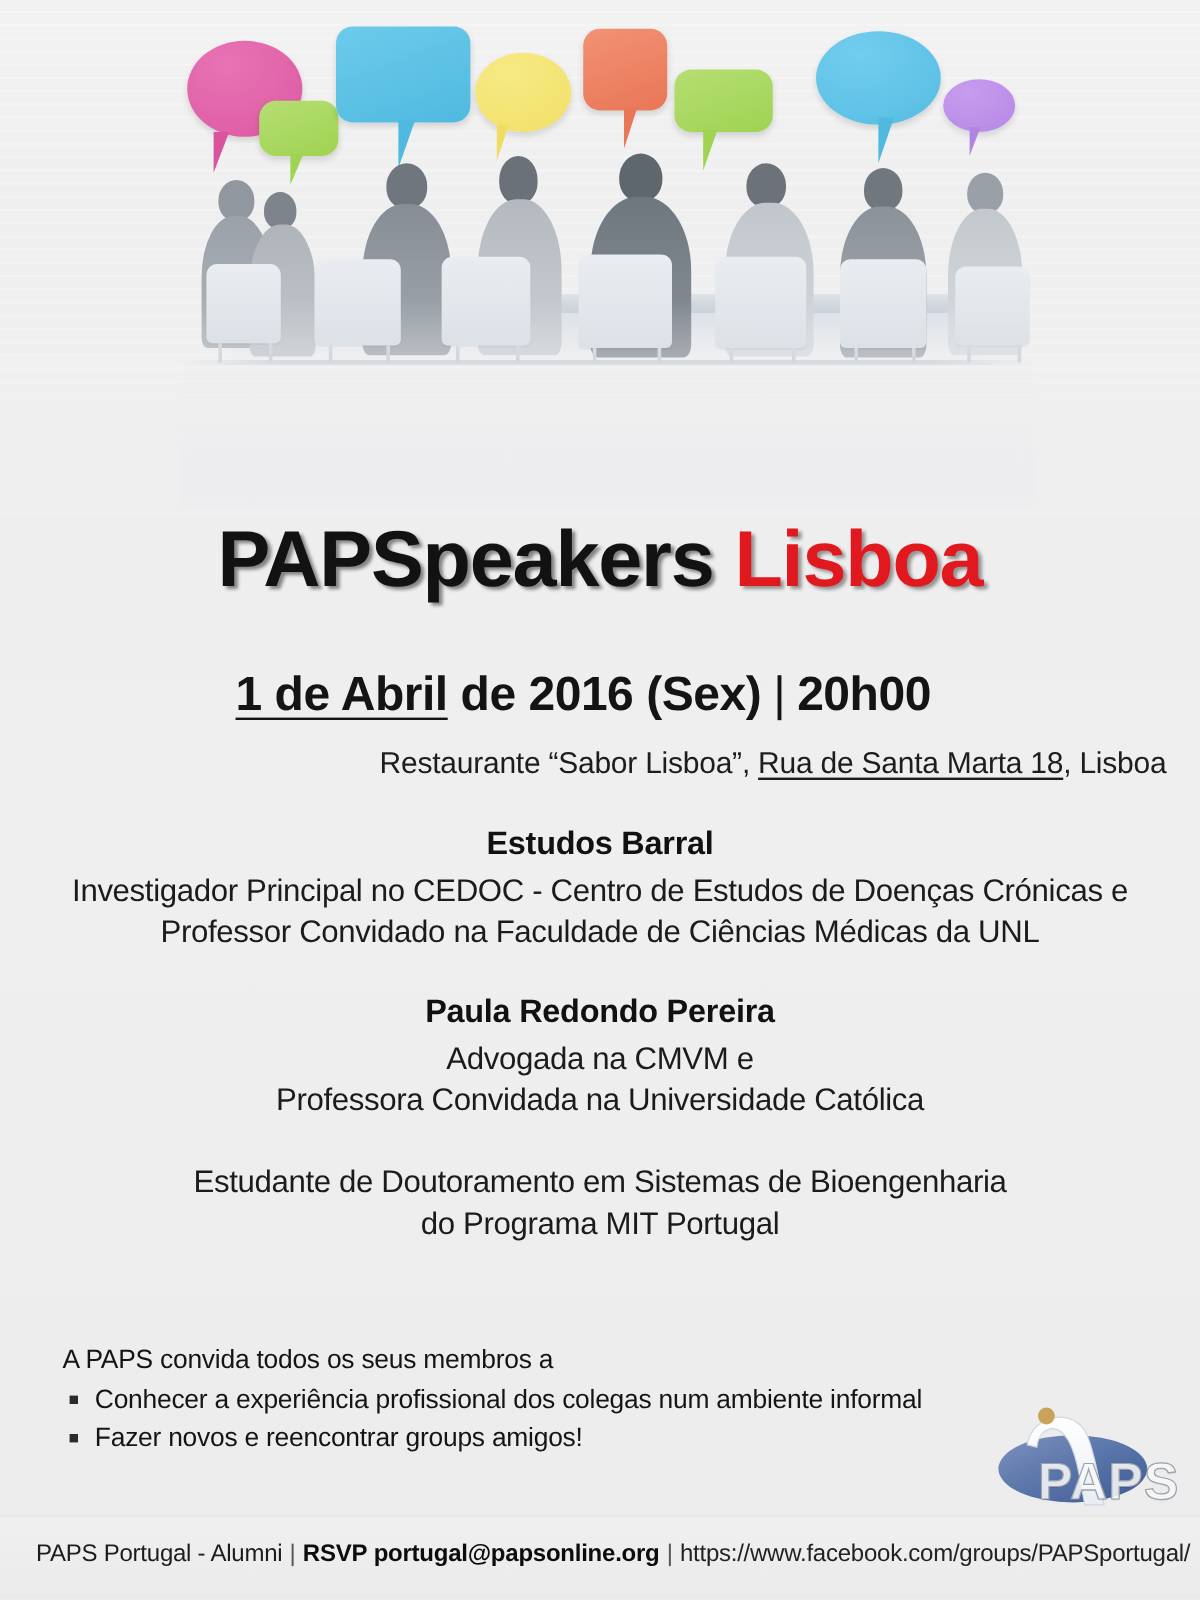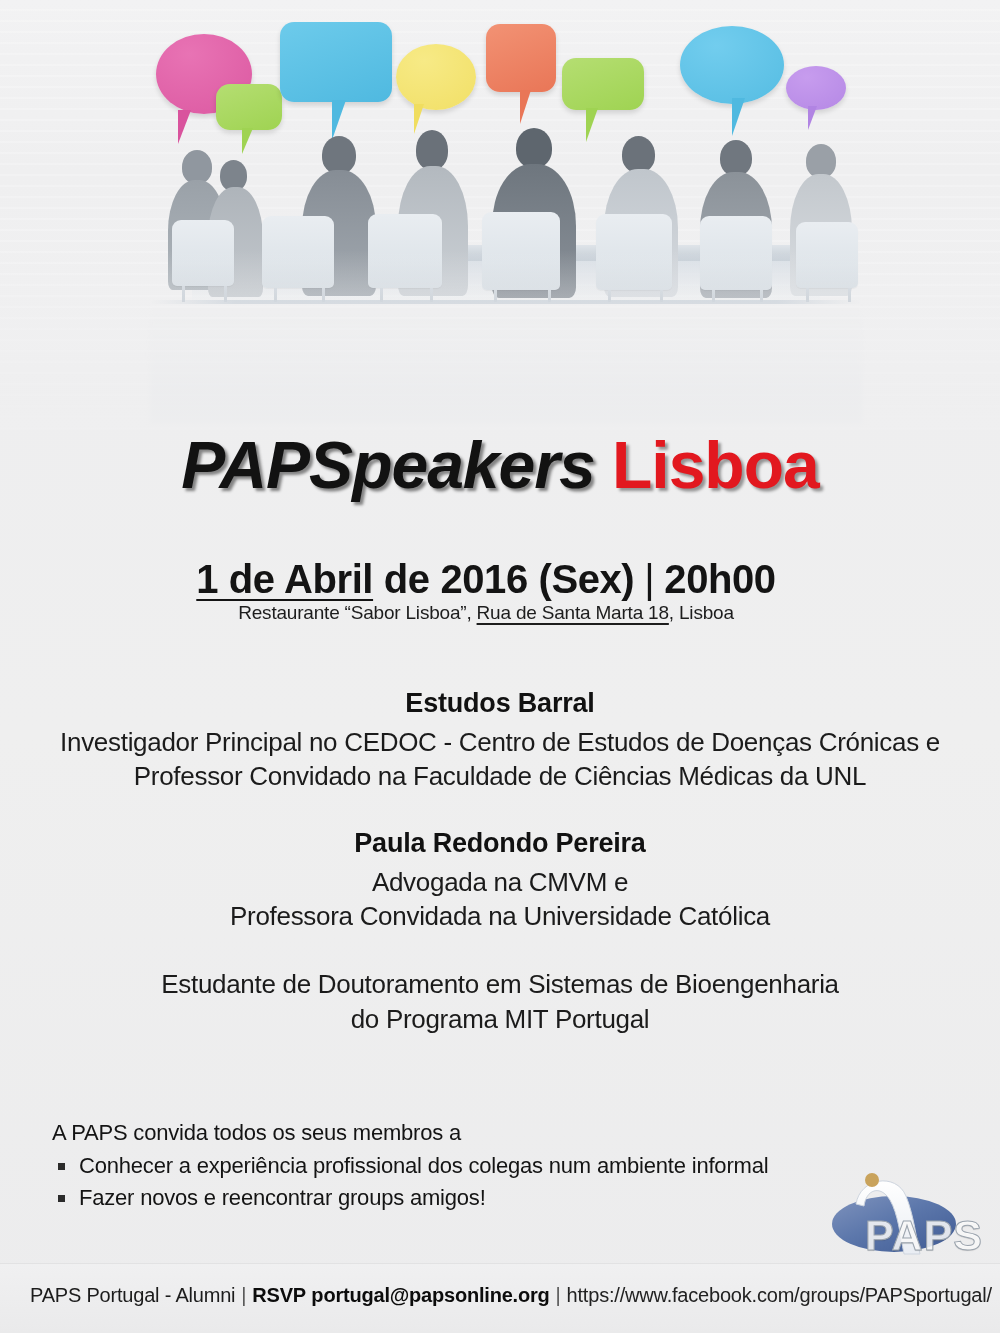--- a/index.html
+++ b/index.html
@@ -86,39 +86,40 @@
     background:linear-gradient(180deg,rgba(239,239,240,0) 0%,rgba(239,239,240,.55) 45%,rgba(239,239,240,1) 100%);
   }
 
   
   #title-row{
     position:absolute; left:0; top:432px; width:1000px;
     text-align:center;
     font-size:66px; font-weight:bold; letter-spacing:-1px;
     line-height:1;
   }
-  #title-main{ color:#121212; text-shadow:3px 3px 3px rgba(0,0,0,.45);font-style:italic; }
+  #title-main{ color:#121212; text-shadow:3px 3px 3px rgba(0,0,0,.45); }
   #title-accent{ color:#e2181f; text-shadow:3px 3px 3px rgba(0,0,0,.38); }
 
   
   #date-block{
     position:absolute; left:0; top:556px; width:972px;
     text-align:center;
   }
   #date-line{
     font-size:40px; font-weight:bold; color:#141414;
     letter-spacing:-.4px; line-height:1.15;
     white-space:nowrap;
   }
   #date-line .u{ text-decoration:underline; text-underline-offset:6px; text-decoration-thickness:2px; }
   #date-line .sep{ font-weight:400; padding:0 10px; }
   #venue-line{
-    margin-top:0;
-    font-size:19px; color:#1d1d1d; letter-spacing:-.2px;
+    margin-top:20px;
+    font-size:25px; color:#1d1d1d; letter-spacing:-.2px;
     white-space:nowrap;
+    text-align:right;
   }
   #venue-line .u{ text-decoration:underline; text-underline-offset:4px; text-decoration-thickness:1.5px; }
 
   
   #speakers{ position:absolute; left:0; top:688px; width:1000px; text-align:center; }
   .speaker{ margin-bottom:34px; }
   .sp-name{
     font-size:27px; font-weight:bold; color:#111;
     letter-spacing:-.2px; margin-bottom:6px;
   }

